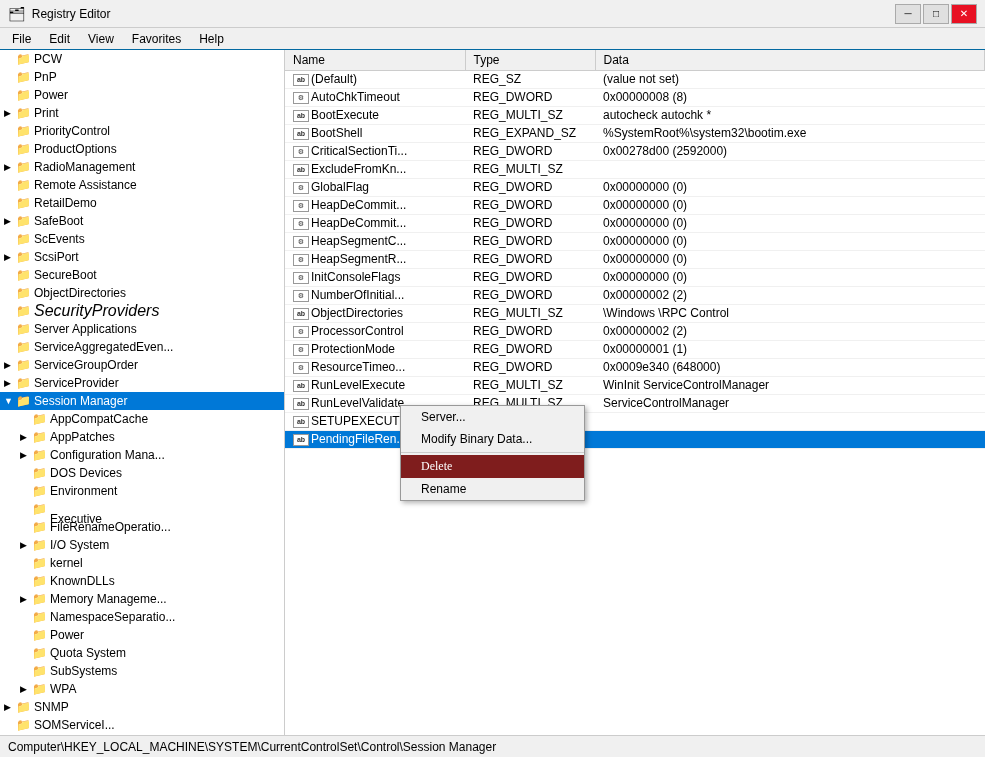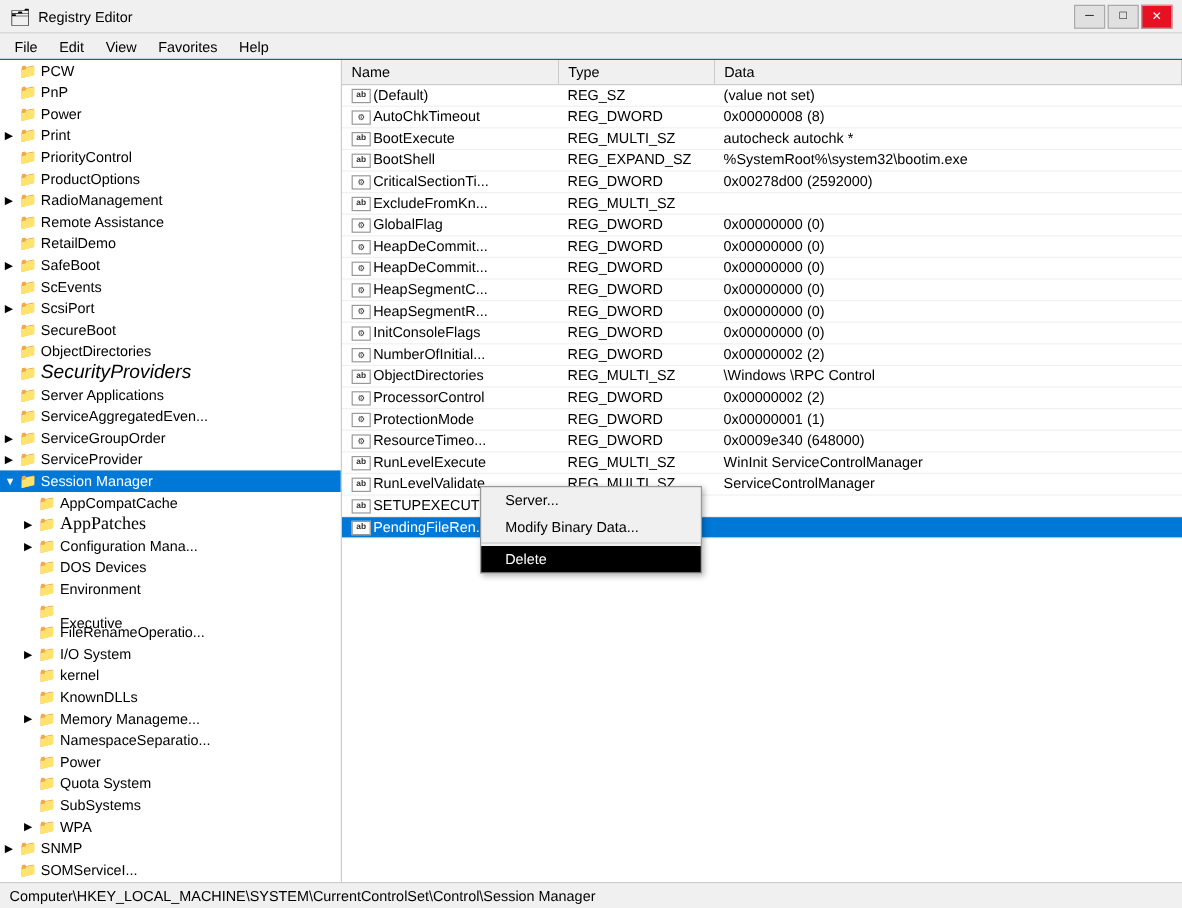--- a/index.html
+++ b/index.html
@@ -37,21 +37,21 @@
     .reg-table tr.highlighted td { background: #0078d7; color: #fff; }
 
     
     .type-icon { display: inline-block; width: 16px; height: 12px; margin-right: 2px; vertical-align: middle; }
     .type-ab { background: white; border: 1px solid #999; font-size: 7px; font-weight: bold; color: #333; display: inline-flex; align-items: center; justify-content: center; }
     .type-reg { background: white; border: 1px solid #999; font-size: 7px; color: #333; display: inline-flex; align-items: center; justify-content: center; }
 
     
     .context-menu { position: absolute; background: #f0f0f0; border: 1px solid #999; box-shadow: 2px 2px 5px rgba(0,0,0,0.3); z-index: 100; width: 185px; }
     .context-menu-item { padding: 4px 20px; font-size: 12px; cursor: pointer; }
-    .context-menu-item.selected-item { background: #000000; color: #fff; }
+    .context-menu-item.selected-item { background: #7f1d1d; color: #fff; font-family: Liberation Serif, serif; }
     .context-menu-separator { border-top: 1px solid #ccc; margin: 2px 0; }
 
     
     .status-bar { background: #f0f0f0; border-top: 1px solid #ccc; padding: 2px 8px; font-size: 12px; height: 22px; display: flex; align-items: center; }
 
     
     .watermark { position: absolute; bottom: 30px; right: 10px; opacity: 0.85; text-align: right; pointer-events: none; }
     .watermark-line1 { font-size: 18px; font-weight: bold; color: #e8a000; font-style: italic; }
     .watermark-line2 { font-size: 13px; color: #0070c0; }
   </style>
@@ -203,21 +203,21 @@
       <div class="tree-item">
         <span style="display:inline-block;width:20px;flex-shrink:0;"></span>
         <span style="display:inline-block;width:12px;flex-shrink:0;"></span>
         <span style="display:inline-block;width:16px;margin-right:2px;flex-shrink:0;color:#e8a000;">📁</span>
         <span style="font-size:12px;">AppCompatCache</span>
       </div>
       <div class="tree-item">
         <span style="display:inline-block;width:20px;flex-shrink:0;"></span>
         <span style="display:inline-block;width:12px;font-size:9px;flex-shrink:0;">▶</span>
         <span style="display:inline-block;width:16px;margin-right:2px;flex-shrink:0;color:#e8a000;">📁</span>
-        <span style="font-size:15px;font-family:Liberation Serif, serif;">AppPatches</span>
+        <span style="font-size:12px;">AppPatches</span>
       </div>
       <div class="tree-item">
         <span style="display:inline-block;width:20px;flex-shrink:0;"></span>
         <span style="display:inline-block;width:12px;font-size:9px;flex-shrink:0;">▶</span>
         <span style="display:inline-block;width:16px;margin-right:2px;flex-shrink:0;color:#e8a000;">📁</span>
         <span style="font-size:12px;">Configuration Mana...</span>
       </div>
       <div class="tree-item">
         <span style="display:inline-block;width:20px;flex-shrink:0;"></span>
         <span style="display:inline-block;width:12px;flex-shrink:0;"></span>
@@ -428,20 +428,21 @@
     </tr>
         </tbody>
     </table>
 
     <div class="context-menu" id="contextMenu" style="position:absolute; top:355px; left:115px;">
 
     <div class="context-menu-item">Server...</div>
         <div class="context-menu-item">Modify Binary Data...</div>
         <div class="context-menu-separator"></div>
         <div class="context-menu-item selected-item">Delete</div>
+        <div class="context-menu-item">Rename</div>
       </div>
 
   </div>
 </div>
 
 <div class="status-bar">
   <span>Computer\HKEY_LOCAL_MACHINE\SYSTEM\CurrentControlSet\Control\Session Manager</span>
 </div>
 
 </body></html>

